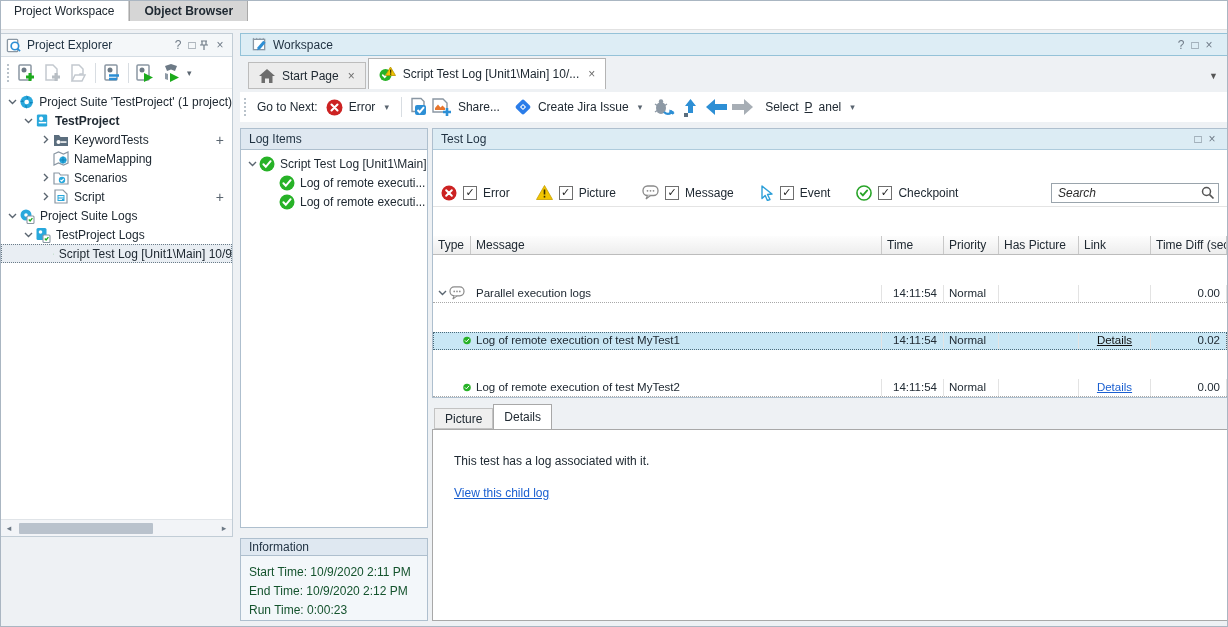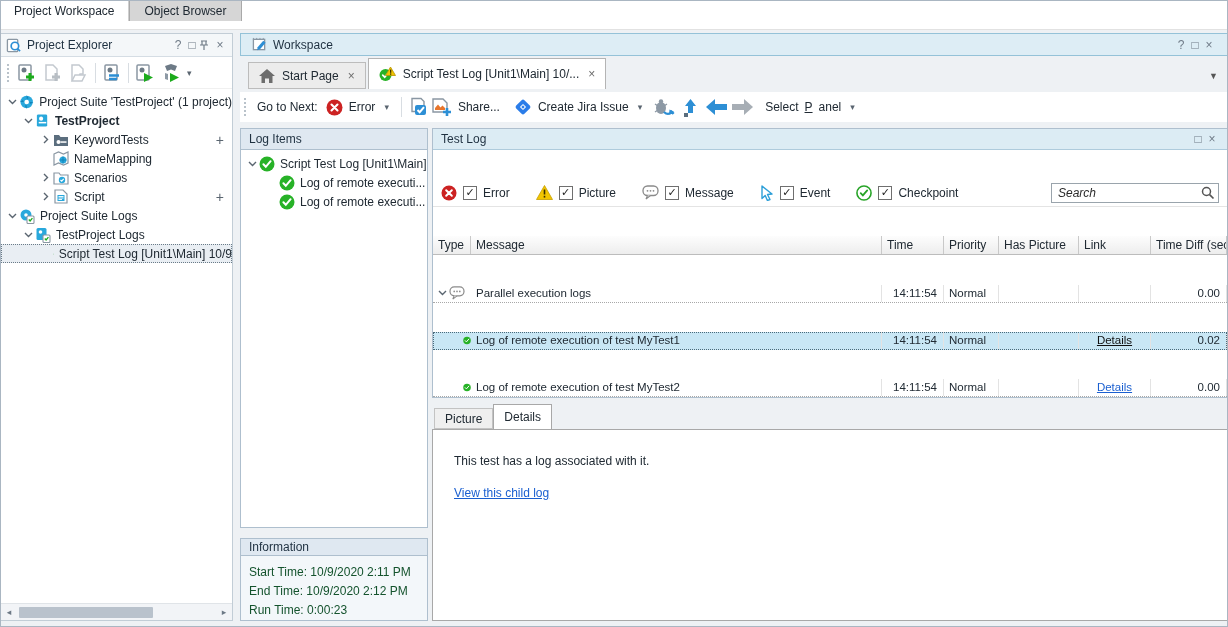--- a/index.html
+++ b/index.html
@@ -7,24 +7,24 @@
   body {
     position:relative; background:#eef1f4; overflow:hidden;
     font-family:"Liberation Sans", sans-serif; font-size:12px; color:#202a33;
   }
   .frame { position:absolute; inset:0; border:1px solid #aab6c2; pointer-events:none; }
 
   
   .top-bar { position:absolute; left:0; top:0; width:1228px; height:30px; background:#fff; border-bottom:1px solid #e2e2e2; display:flex; }
   .app-tab { display:flex; align-items:center; padding:0 14px; height:21px; cursor:default; }
   .app-tab.active { background:#fff; border-right:1px solid #cfcfcf; }
-  .app-tab.inactive { background:#d6d6d6; border:1px solid #a9a9a9; border-bottom:none; }
-
-  
-  .pe-panel { position:absolute; left:0; top:33px; width:233px; height:588px; background:#fff; border:1px solid #c2cdd6; display:flex; flex-direction:column; }
+  .app-tab.inactive { background:#d6d6d6; border:1px solid #a9a9a9; border-bottom:none;font-weight:bold; }
+
+  
+  .pe-panel { position:absolute; left:0; top:33px; width:233px; height:504px; background:#fff; border:1px solid #c2cdd6; display:flex; flex-direction:column; }
   .pe-header { height:23px; background:#f4f7f9; border-bottom:1px solid #d5dde4; display:flex; align-items:center; padding:0 5px; }
   .pe-title { margin-left:6px; flex:1; color:#1e3040; }
   .winbtn { color:#707c88; font-size:12px; width:14px; text-align:center; cursor:pointer; }
   .pe-toolbar { height:32px; display:flex; align-items:center; background:#fff; padding-left:2px; border-bottom:1px solid #f0f0f0; }
   .grip { width:5px; height:20px; margin:0 3px; background-image:radial-gradient(#b9c2ca 1px, transparent 1.2px); background-size:4px 4px; }
   .tbtn { width:26px; height:26px; display:flex; align-items:center; justify-content:center; cursor:pointer; }
   .tsep { width:1px; height:20px; background:#d8dde2; margin:0 3px; }
   .dd-arrow { color:#5a6570; font-size:9px; padding:0 3px; }
 
   .pe-tree { flex:1; overflow:hidden; padding-top:3px; position:relative; }

